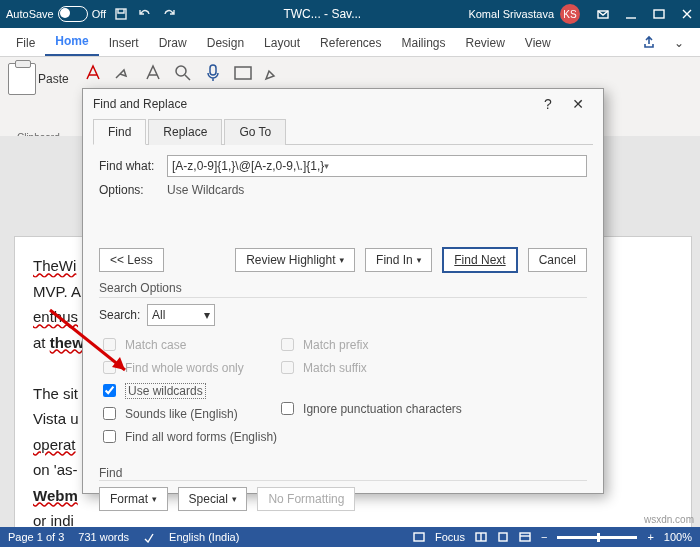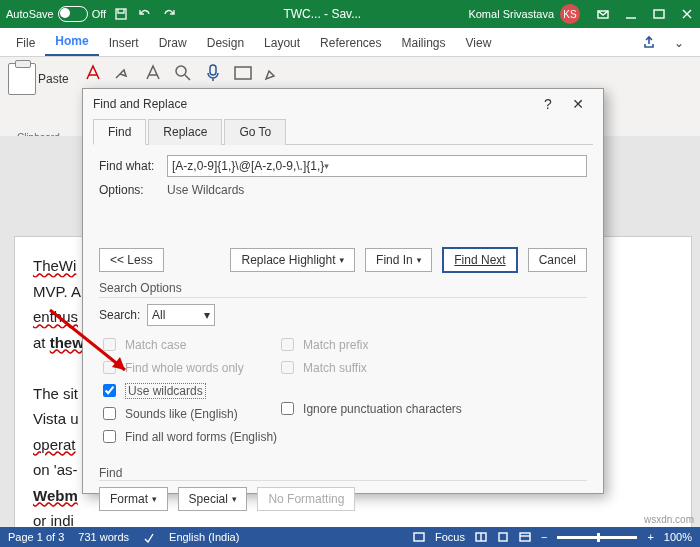--- a/index.html
+++ b/index.html
@@ -1,16 +1,16 @@
 <!DOCTYPE html>
 <html><head>
 <meta charset="utf-8">
 <style>
 body { margin:0; font-family:"Segoe UI",Arial,sans-serif; font-size:12px; background:#fff; width:700px; height:547px; overflow:hidden; position:relative; color:#333;}
-.titlebar{height:28px;background:#15803d;color:#fff;display:flex;align-items:center;padding:0 6px;gap:8px;}
+.titlebar{height:28px;background:#0c4a6e;color:#fff;display:flex;align-items:center;padding:0 6px;gap:8px;}
 .titlebar .autosave{display:flex;align-items:center;gap:4px;font-size:11px;}
 .toggle{width:28px;height:14px;border:1px solid #fff;border-radius:8px;position:relative;}
 .toggle::after{content:"";width:10px;height:10px;border-radius:50%;background:#fff;position:absolute;left:1px;top:1px;}
 .titlebar .qat{display:flex;gap:10px;align-items:center;opacity:.9;}
 .titlebar .qat svg, .titlebar .right svg{width:14px;height:14px;fill:none;stroke:#fff;stroke-width:1.4;}
 .titlebar .doc{flex:1;text-align:center;font-size:12px;}
 .titlebar .user{display:flex;align-items:center;gap:6px;font-size:11px;}
 .avatar{width:20px;height:20px;border-radius:50%;background:#d94f4f;color:#fff;display:flex;align-items:center;justify-content:center;font-size:10px;}
 .titlebar .right{display:flex;gap:14px;margin-left:8px;}
 .ribbon-tabs{height:28px;display:flex;align-items:end;padding:0 6px;background:#fff;border-bottom:1px solid #d4d4d4;}
@@ -114,20 +114,21 @@
 
 <div class="ribbon-tabs">
   <div class="tab">File</div>
   <div class="tab active">Home</div>
   <div class="tab">Insert</div>
   <div class="tab">Draw</div>
   <div class="tab">Design</div>
   <div class="tab">Layout</div>
   <div class="tab">References</div>
   <div class="tab">Mailings</div>
+  <div class="tab">Review</div>
   <div class="tab">View</div>
   <div class="share"><svg>
         <path d="M7 2v7M4 5l3-3 3 3M3 9v3h8V9"></path>
       </svg></div>
   <div class="tab">⌄</div>
 </div>
 
 <div class="ribbon">
   <div class="rgroup">
     <div class="paste">
@@ -203,21 +204,21 @@
     </div>
     <div class="frow">
       <label>Options:</label>
       <span class="opts" style="margin-left:0">Use Wildcards</span>
     </div>
 
     <div class="btnrow">
       <div class="wbtn">&lt;&lt; Less</div>
       <span style="flex:1"></span>
       <div class="wbtn">
-          <span>Replace Highlight</span>
+          <span>Review Highlight</span>
           <span class="arr">▾</span>
         </div>
       <div class="wbtn">
           <span>Find In</span>
           <span class="arr">▾</span>
         </div>
       <div class="wbtn primary">
           <u>Find Next</u>
         </div>
       <div class="wbtn">Cancel</div>

